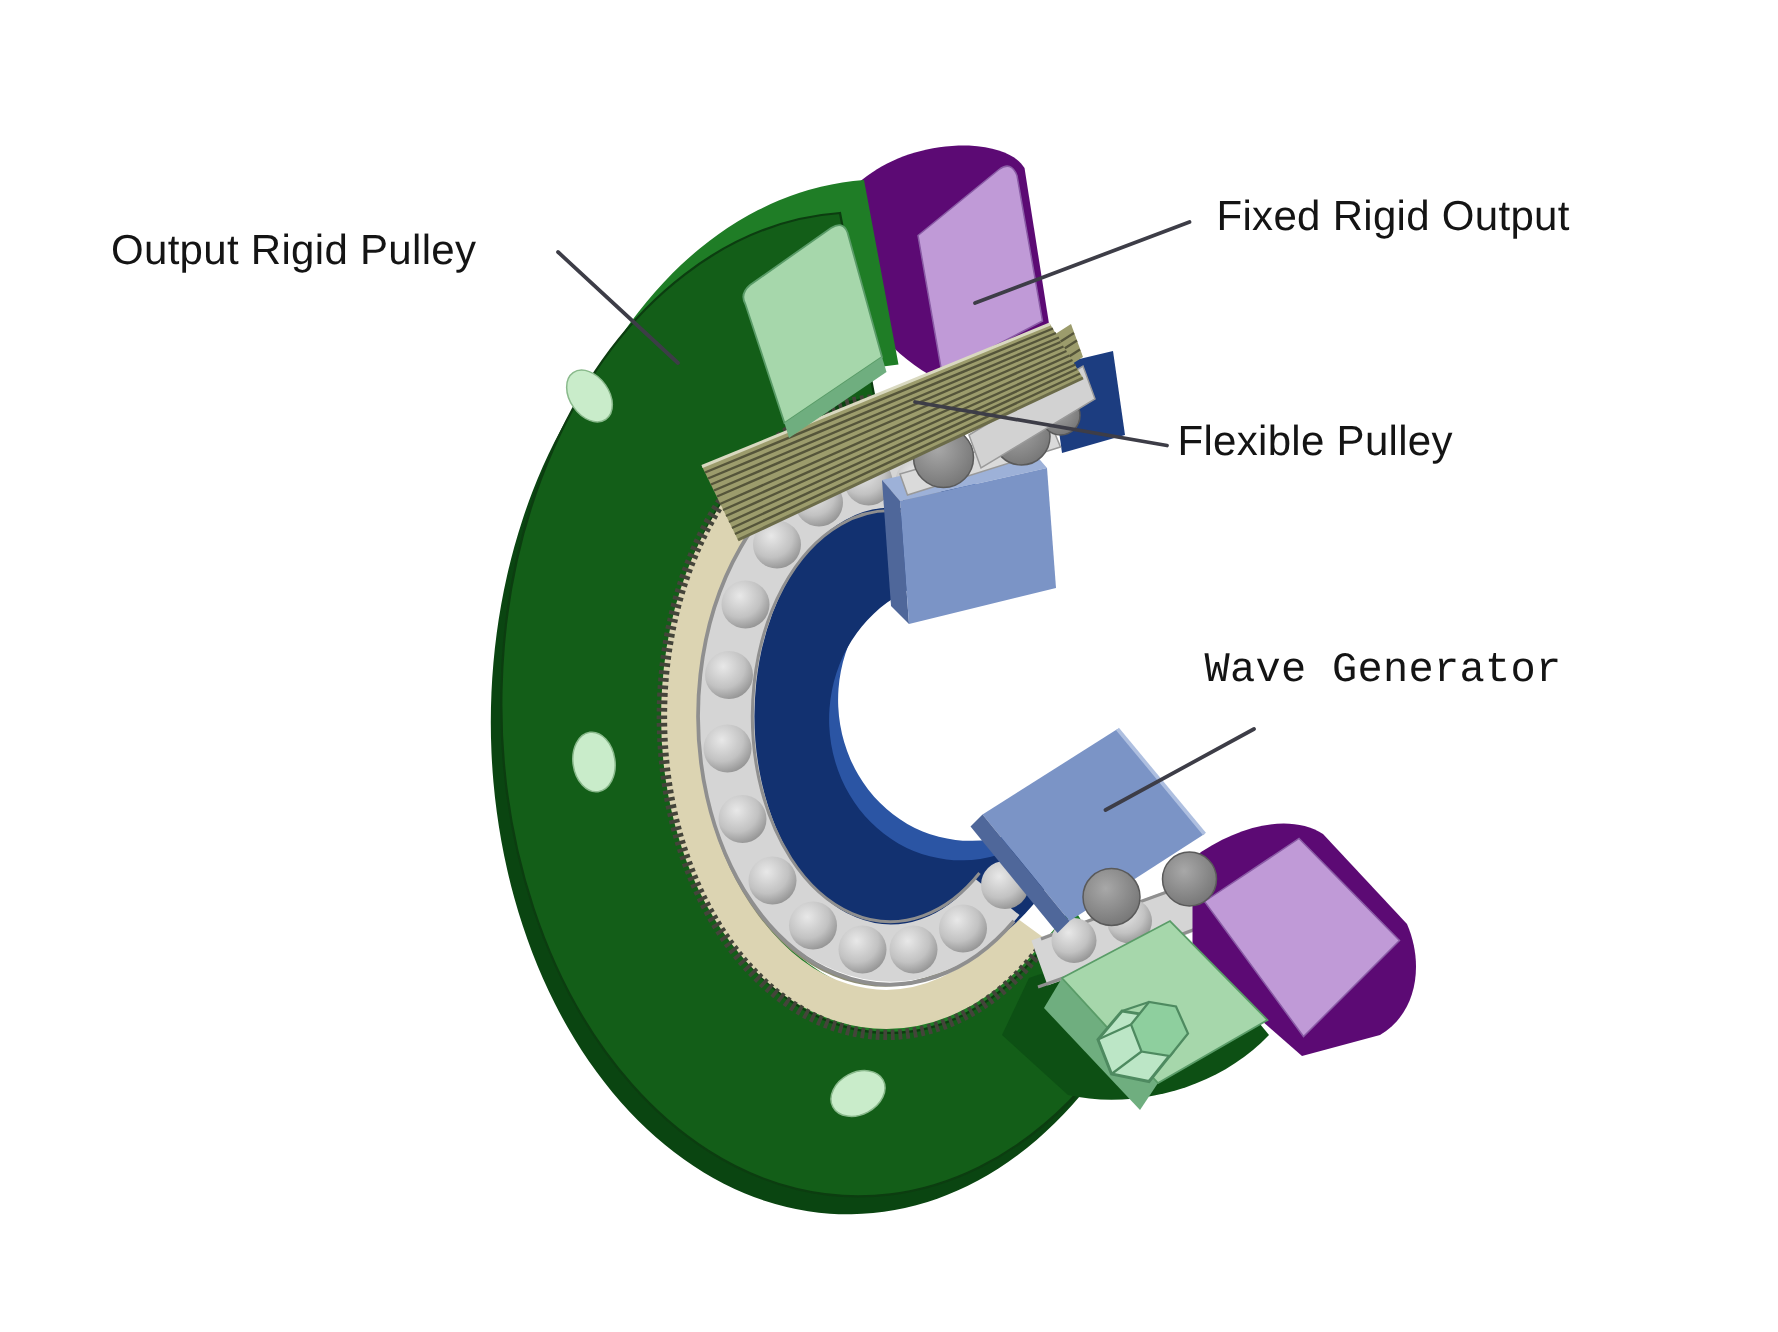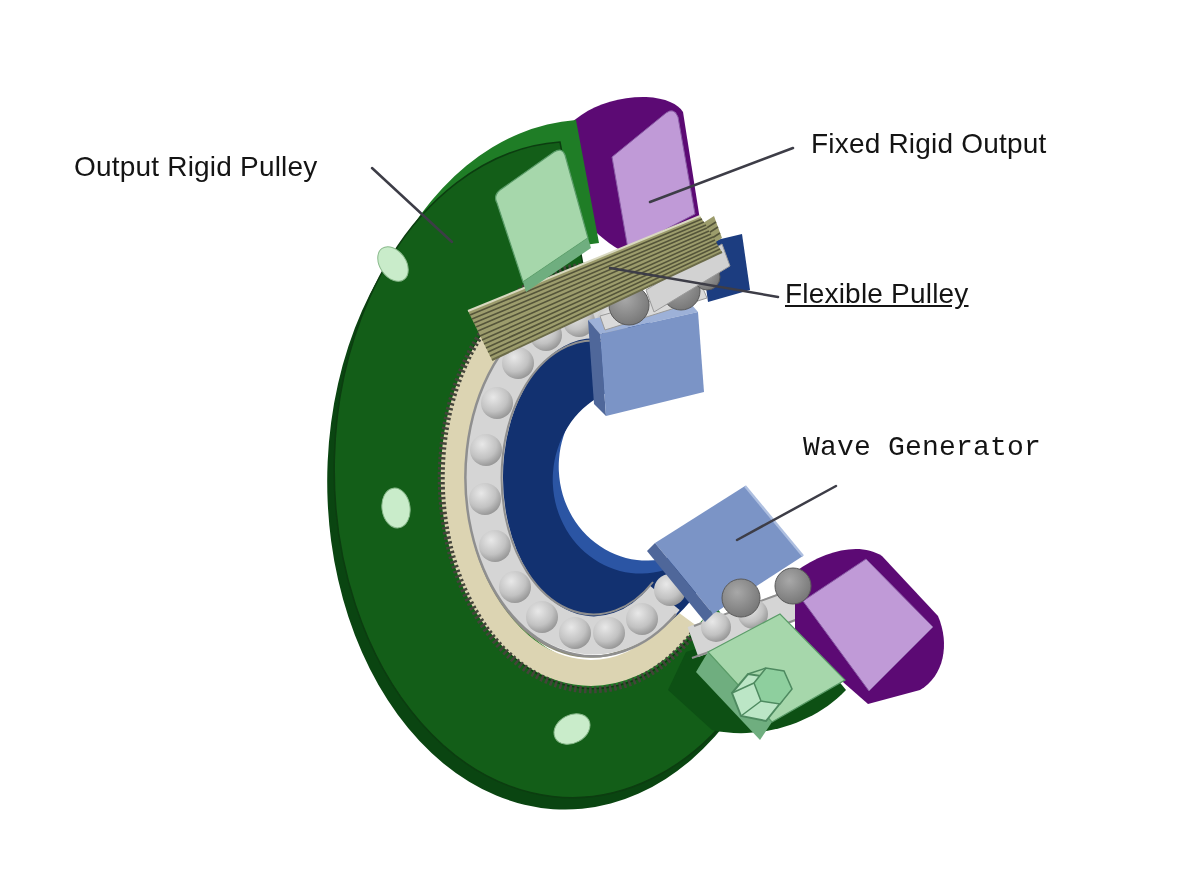--- a/index.html
+++ b/index.html
@@ -4,21 +4,21 @@
 <style>
   html,body{margin:0;padding:0;background:#ffffff;}
   body{width:1185px;height:888px;position:relative;overflow:hidden;
        font-family:"Liberation Sans", sans-serif;}
   .stage{position:absolute;left:0;top:0;width:1185px;height:888px;border-radius:18px;}
   svg{position:absolute;left:0;top:0;}
   .callout{position:absolute;font-size:28px;line-height:1.1;color:#141414;
            white-space:nowrap;letter-spacing:0.2px;}
   .callout.output{left:74px;top:152px;}
   .callout.fixed{left:811px;top:129px;}
-  .callout.flexible{left:785px;top:279px;text-decoration:underline;}
+  .callout.flexible{left:785px;top:279px;}
   .callout.wave{left:803px;top:433px;font-family:Liberation Mono, monospace;}
 </style>
 </head>
 <body>
 
 <div class="stage">
 
 <svg width="1185" height="888" viewBox="0 0 1185 888">
   <defs>
     <radialGradient id="ballGrad" cx="38%" cy="32%" r="75%">

